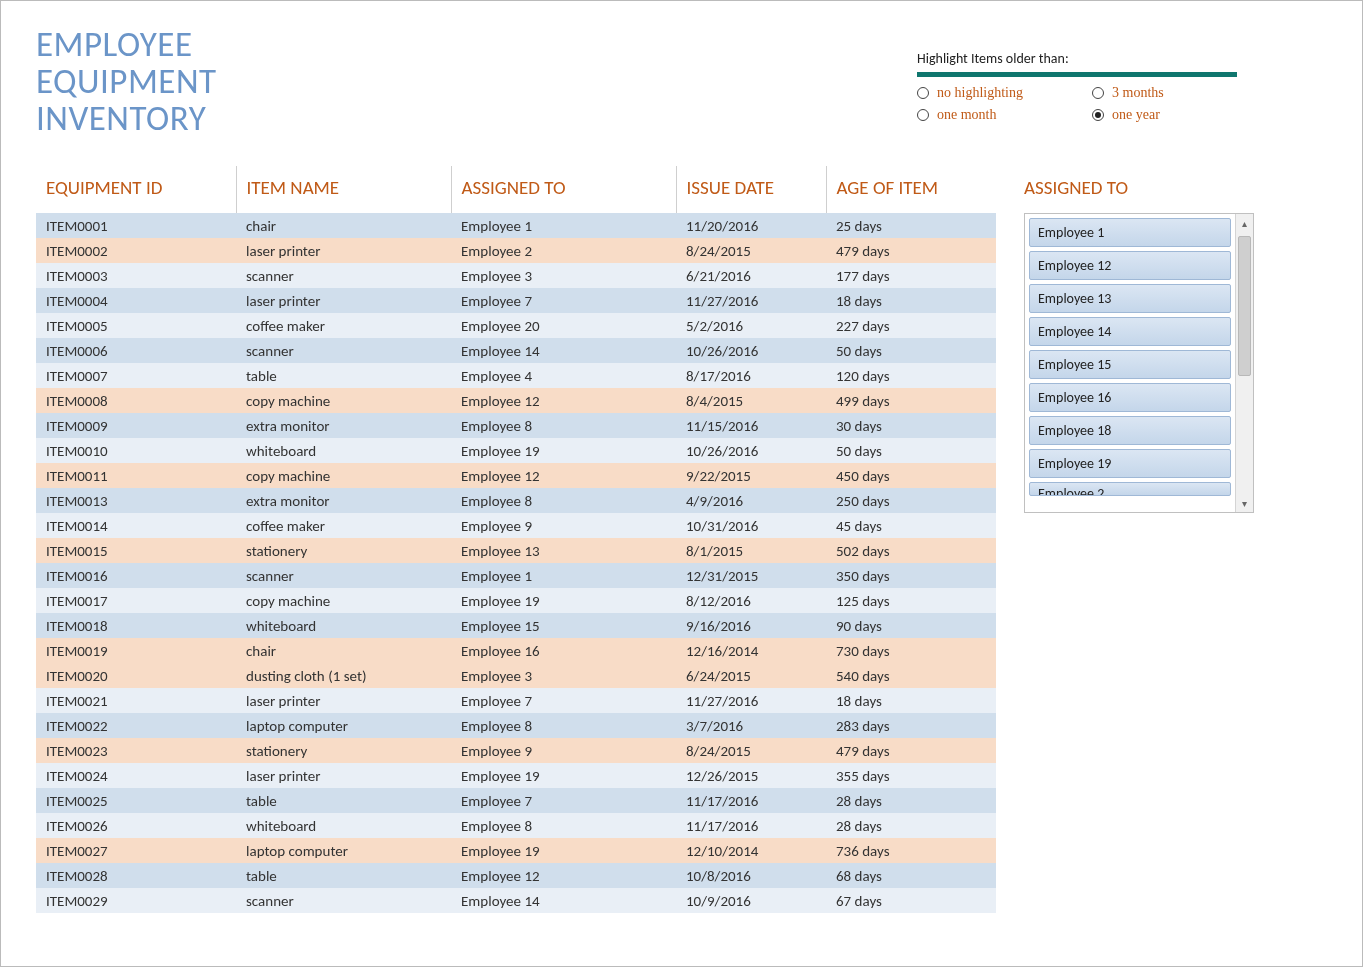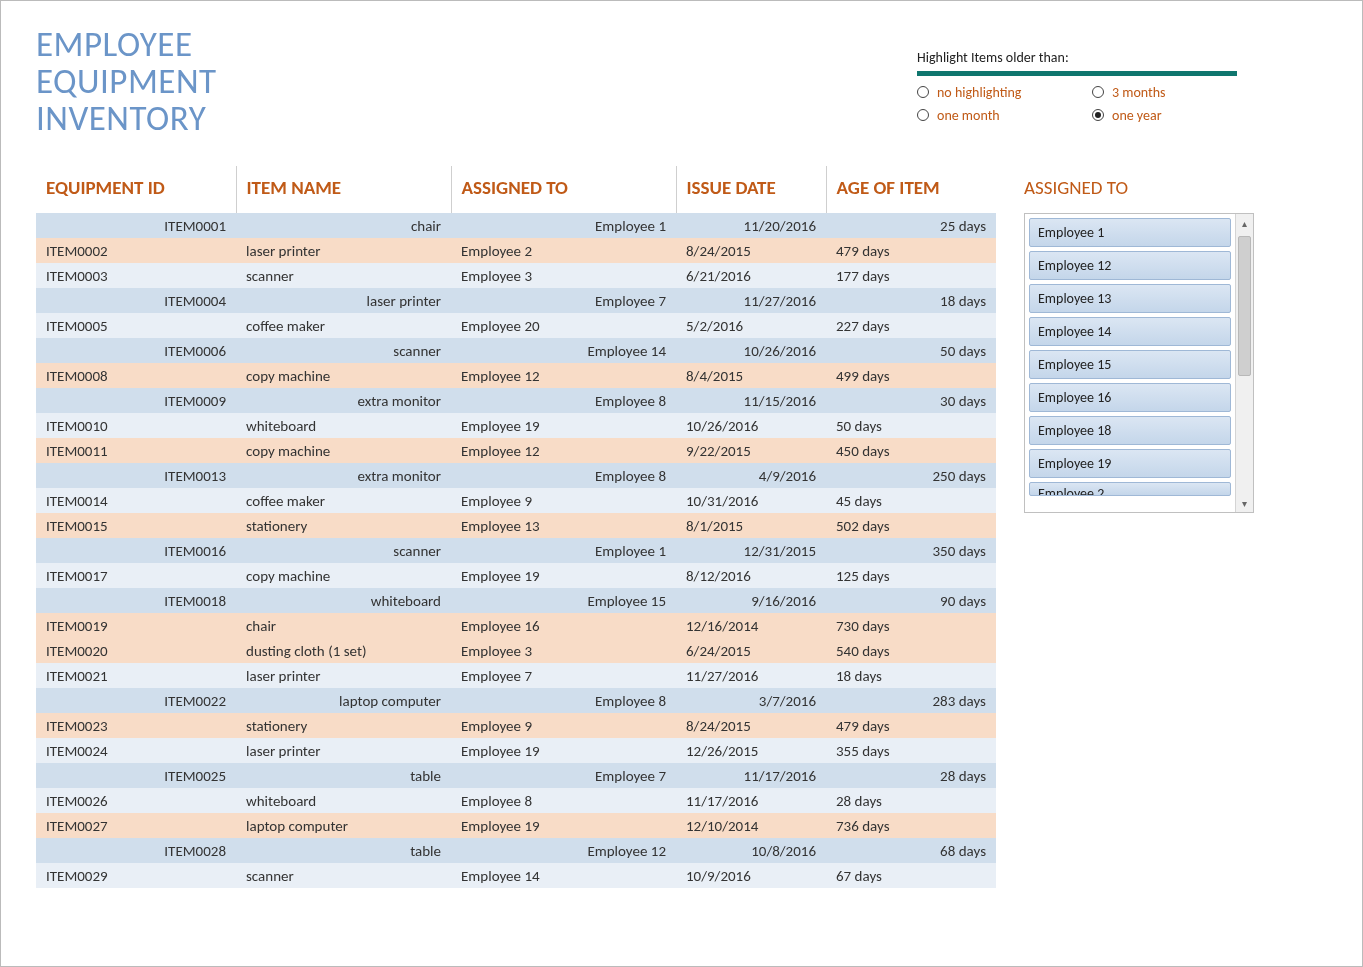--- a/index.html
+++ b/index.html
@@ -57,47 +57,47 @@
     border-radius: 50%;
     display: inline-flex;
     align-items: center; justify-content: center;
   }
   .radio-circle.selected::after {
     content: "";
     width: 6px; height: 6px;
     background: #222;
     border-radius: 50%;
   }
-  .radio-text { color: #c05a17; font-size: 14px; }
+  .radio-text { color: #c05a17; font-size: 14px; font-family: Liberation Serif, serif; }
   .main-row { display: flex; gap: 28px; align-items: flex-start; }
   .table-wrap { flex: 0 0 auto; width: 960px; }
   .slicer-wrap { flex: 0 0 auto; width: 230px; }
 
   table.inv {
     border-collapse: collapse;
     width: 100%;
     table-layout: fixed;
   }
   table.inv th {
     text-align: left;
-    font-weight: 700;
+    font-weight: 400;
     font-size: 19px;
     color: #c05a17;
     padding: 10px 10px 14px 10px;
     border-right: 1px solid #cfcfcf;
     white-space: nowrap;
   }
   table.inv th:last-child { border-right: none; }
   table.inv td {
     padding: 3.5px 10px;
     font-size: 15px;
     color: #333;
     white-space: nowrap;
   }
-  tr.blue-dark td { background: #d0deec; text-align: right; }
+  tr.blue-dark td { background: #d0deec; }
   tr.blue-light td { background: #e9eff6; }
   tr.peach td { background: #f8dcc7; }
 
   .slicer-title {
     font-size: 19px;
     font-weight: 400;
     color: #c05a17;
     padding: 10px 0 14px 0;
   }
   .slicer-box {
@@ -236,20 +236,27 @@
             <td>5/2/2016</td>
             <td>227 days</td>
           </tr>
           <tr class="blue-dark">
             <td>ITEM0006</td>
             <td>scanner</td>
             <td>Employee 14</td>
             <td>10/26/2016</td>
             <td>50 days</td>
           </tr>
+          <tr class="blue-light">
+            <td>ITEM0007</td>
+            <td>table</td>
+            <td>Employee 4</td>
+            <td>8/17/2016</td>
+            <td>120 days</td>
+          </tr>
           <tr class="peach">
             <td>ITEM0008</td>
             <td>copy machine</td>
             <td>Employee 12</td>
             <td>8/4/2015</td>
             <td>499 days</td>
           </tr>
           <tr class="blue-dark">
             <td>ITEM0009</td>
             <td>extra monitor</td>

